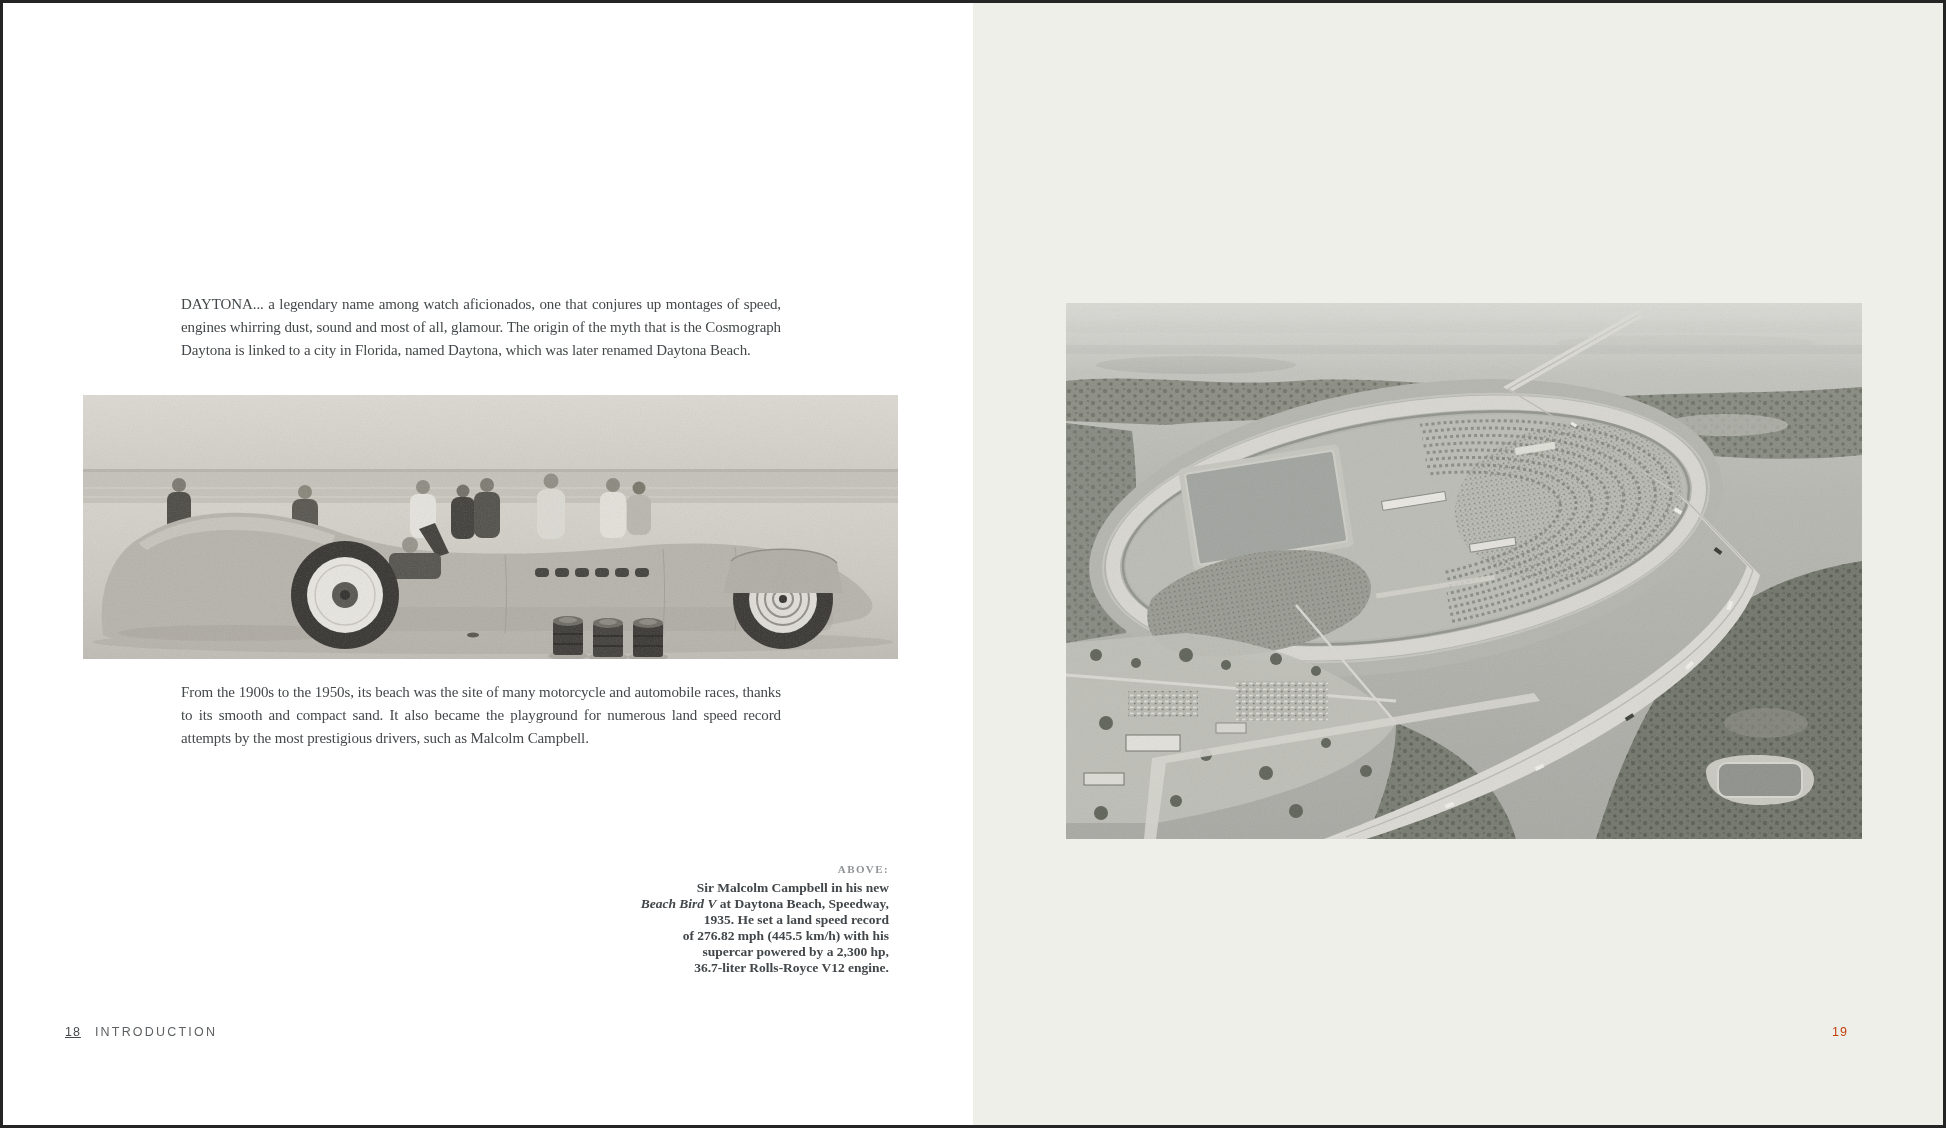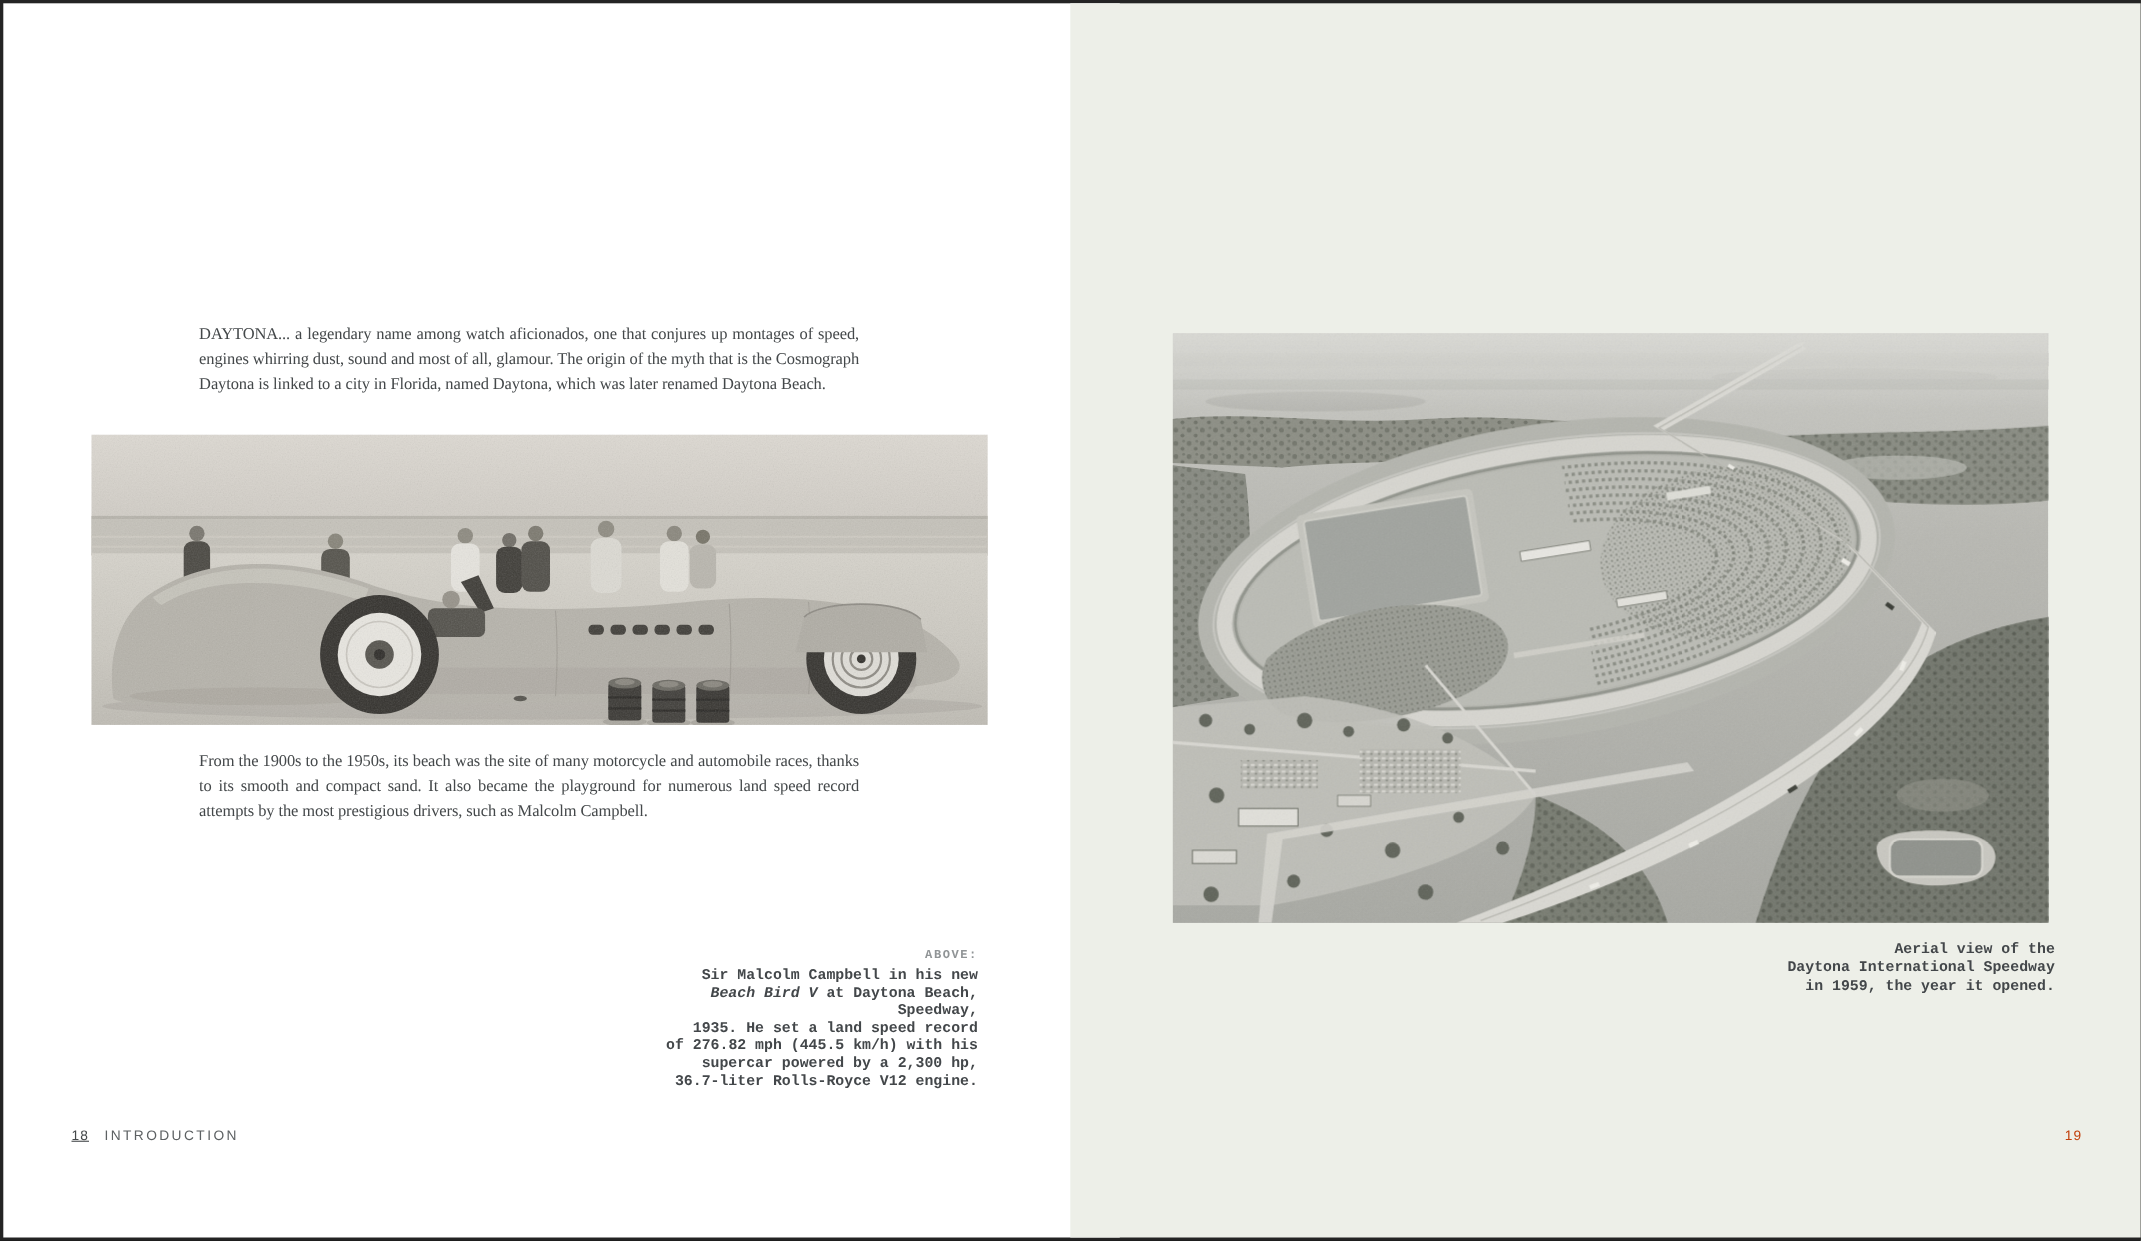--- a/index.html
+++ b/index.html
@@ -1,20 +1,20 @@
 <!DOCTYPE html>
 <html><head>
 <meta charset="utf-8">
 <style>
   html,body{margin:0;padding:0;background:#101010;}
   .spread{
     position:relative;width:1946px;height:1128px;background:#242424;
     box-sizing:border-box;padding:3px;font-family:"Liberation Sans",sans-serif;
   }
-  .page{position:absolute;top:3px;bottom:3px;overflow:hidden;padding-left:45px;}
+  .page{position:absolute;top:3px;bottom:3px;overflow:hidden;}
   .page-left{left:3px;width:970px;background:#ffffff;}
   .page-right{left:973px;width:970px;background:#edefe8;}
 
   
   .bodycopy{
     position:absolute;left:178px;width:600px;
     font-family:"Liberation Serif","DejaVu Serif",serif;
     font-size:15px;line-height:23px;letter-spacing:-0.1px;
     color:#44484a;text-align:justify;
   }
@@ -23,21 +23,21 @@
   #para-bottom{top:678px;}
 
   
   .photo{position:absolute;display:block;}
   #photo-bluebird{left:80px;top:392px;width:815px;height:264px;}
   #photo-speedway{left:93px;top:300px;width:796px;height:536px;}
   .photo svg{display:block;width:100%;height:100%;}
 
   
   .caption{
-    font-family:Liberation Mono, monospace;font-weight:600;
+    font-family:Liberation Serif, serif;font-weight:600;
     font-size:13.5px;line-height:16px;color:#43474a;text-align:right;
   }
   .caption .cap-line{display:block;}
   .cap-label{
     display:block;font-size:11px;font-weight:600;letter-spacing:1.4px;
     color:#909496;margin-bottom:3px;
   }
   .caption .ital{font-style:italic;}
   #caption-left{position:absolute;left:580px;top:858px;width:306px;}
   #caption-right{position:absolute;left:495px;top:852px;width:400px;line-height:17px;}
@@ -338,24 +338,19 @@
             <rect x="380" y="500" width="9" height="4" fill="#f0efe9" transform="rotate(160 384 502)"></rect>
             <rect x="505" y="120" width="6" height="3" fill="#f0efe9" transform="rotate(30 508 121)"></rect>
           </g>
         </g>
 
         <rect x="0" y="0" width="796" height="70" fill="url(#fadeTop)"></rect>
         <rect x="0" y="0" width="796" height="536" filter="url(#g2)" opacity="0.16"></rect>
       </svg>
     </figure>
 
-    <div class="caption" id="caption-right">
-      <span class="cap-line">Aerial view of the</span>
-      <span class="cap-line">Daytona International Speedway</span>
-      <span class="cap-line">in 1959, the year it opened.</span>
-    </div>
 
     <div class="folio" id="folio-right">
       <span>19</span>
     </div>
   </div>
 
 </div>
 
 </body></html>

